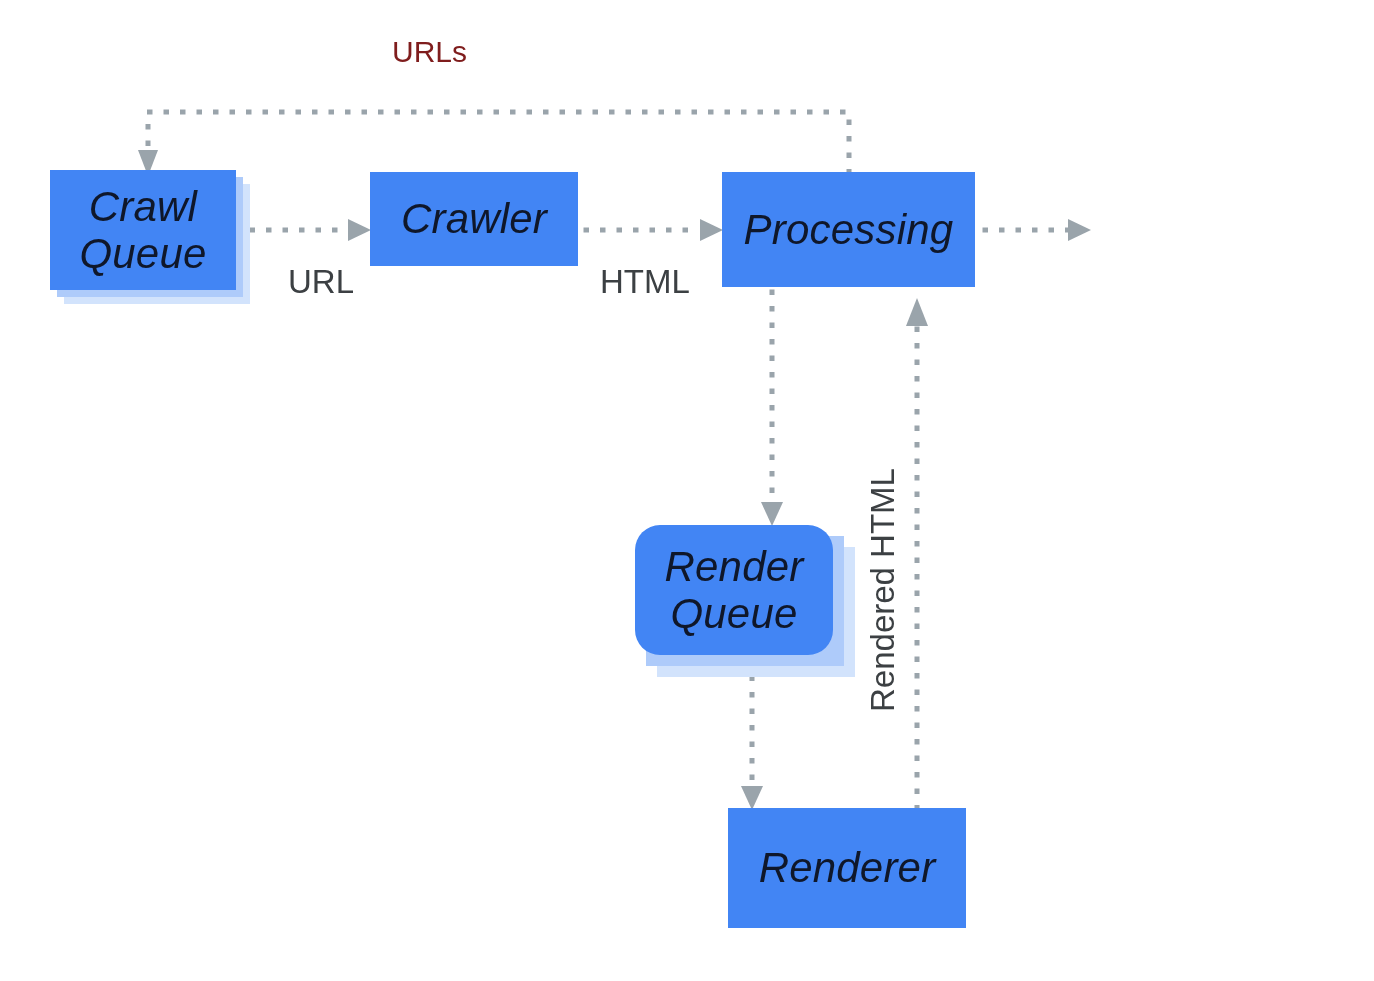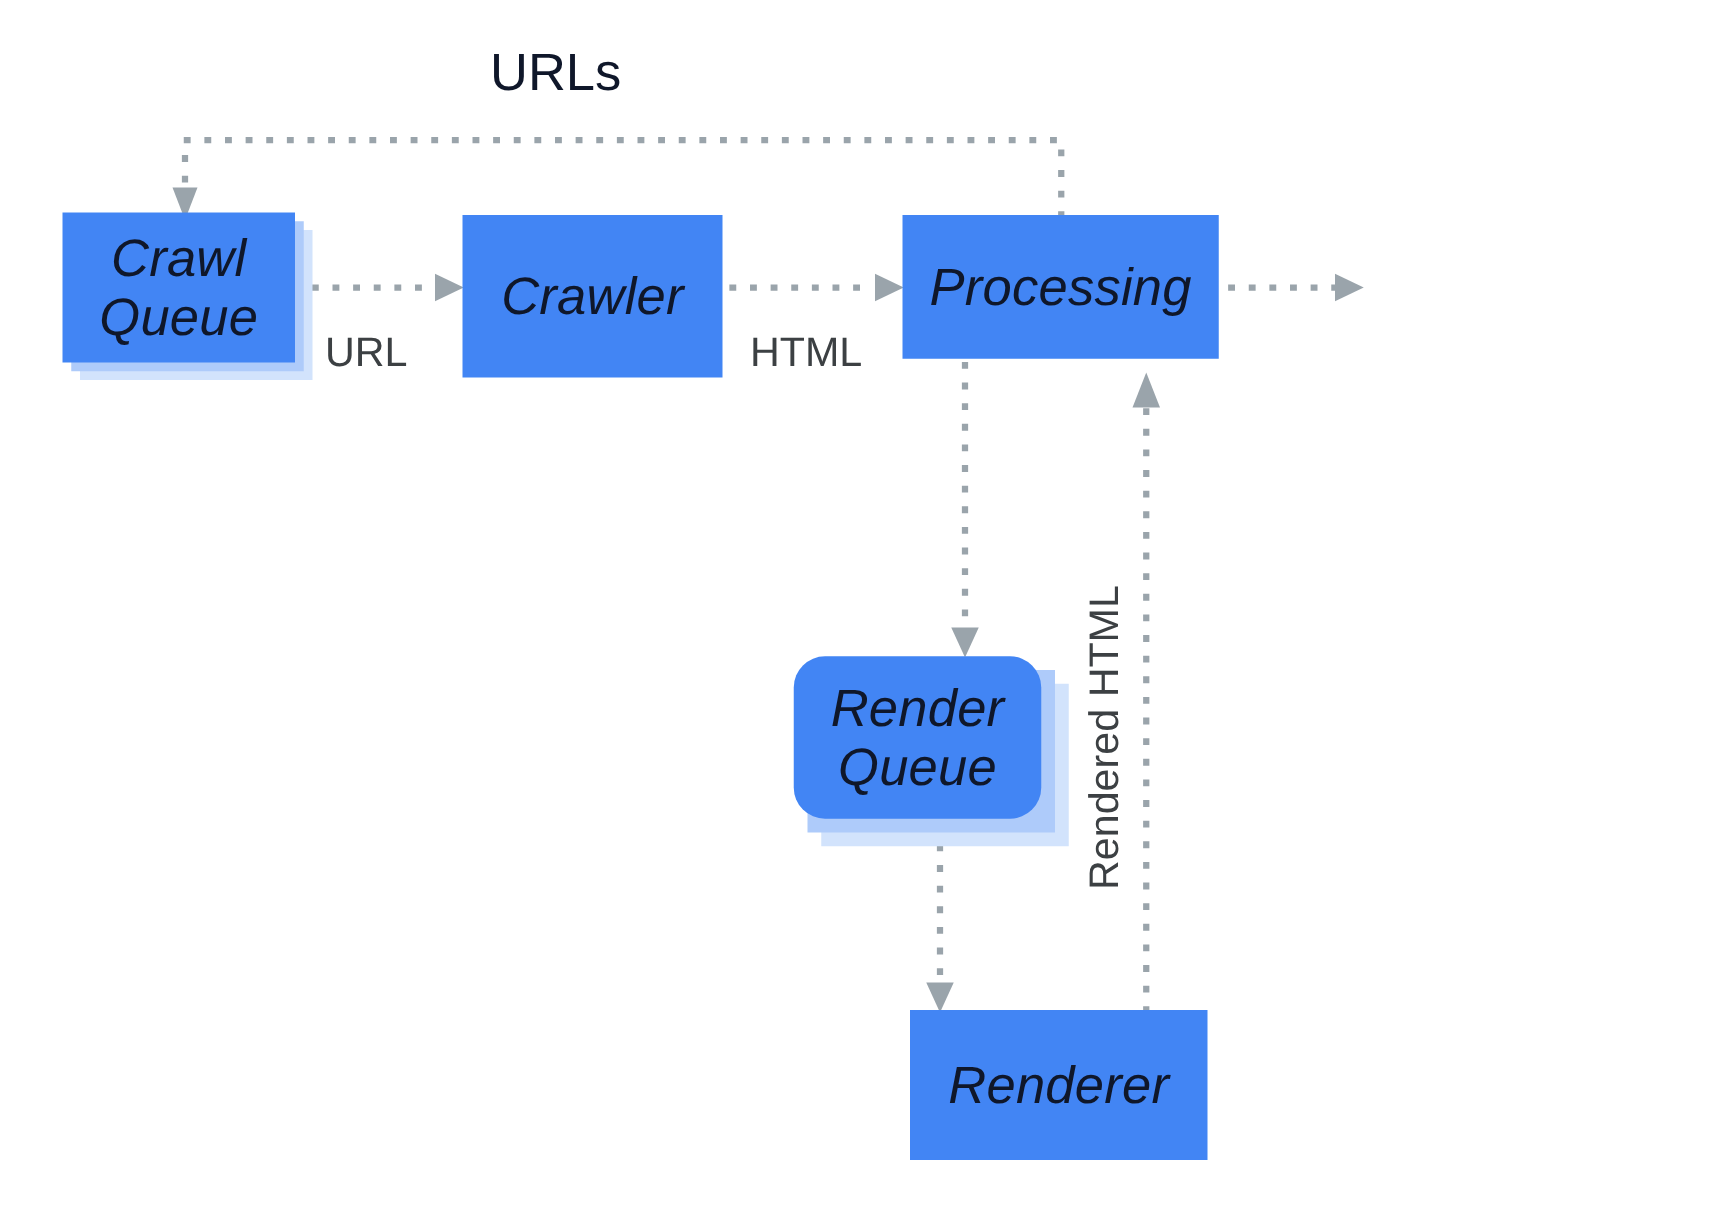--- a/index.html
+++ b/index.html
@@ -53,22 +53,22 @@
     font-size: 33px;
     line-height: 1;
     white-space: nowrap;
   }
   .edge-label.vertical {
     transform: rotate(-90deg);
     transform-origin: left top;
   }
   .title-label {
     position: absolute;
-    color: #0f172a;
-    font-size: 42px;
+    color: #7f1d1d;
+    font-size: 30px;
     line-height: 1;
     white-space: nowrap;
   }
   
   #edges {
     position: absolute;
     left: 0; top: 0;
     width: 1374px;
     height: 981px;
     pointer-events: none;
@@ -120,37 +120,37 @@
     </g>
 
     <g>
       <path class="dotted" d="M 917 808 L 917 324"></path>
       <polygon class="arrowhead" points="906,326 928,326 917,298"></polygon>
     </g>
   </svg>
 
   <div class="title-label" style="left:392px; top:37px;">URLs</div>
 
-  <div class="edge-label" style="left:260px; top:265px;">URL</div>
+  <div class="edge-label" style="left:288px; top:265px;">URL</div>
 
   <div class="edge-label" style="left:600px; top:265px;">HTML</div>
 
   <div class="edge-label vertical" style="left:866px; top:712px;">Rendered HTML</div>
 
   <div class="node" style="left:50px; top:170px; width:186px; height:120px;">
     <div class="layer back2" style="width:186px; height:120px; transform:translate(14px,14px);"></div>
     <div class="layer back1" style="width:186px; height:120px; transform:translate(7px,7px);"></div>
     <div class="layer front" style="width:186px; height:120px;">
       <span class="label">Crawl
 Queue</span>
     </div>
   </div>
 
   <div class="node" style="left:370px; top:172px; width:208px; height:115px;">
-    <div class="layer front" style="width:208px; height:130px;">
+    <div class="layer front" style="width:208px; height:94px;">
       <span class="label">Crawler</span>
     </div>
   </div>
 
   <div class="node" style="left:722px; top:172px; width:253px; height:115px;border-radius:23px;">
     <div class="layer front" style="width:253px; height:115px;">
       <span class="label">Processing</span>
     </div>
   </div>
 

